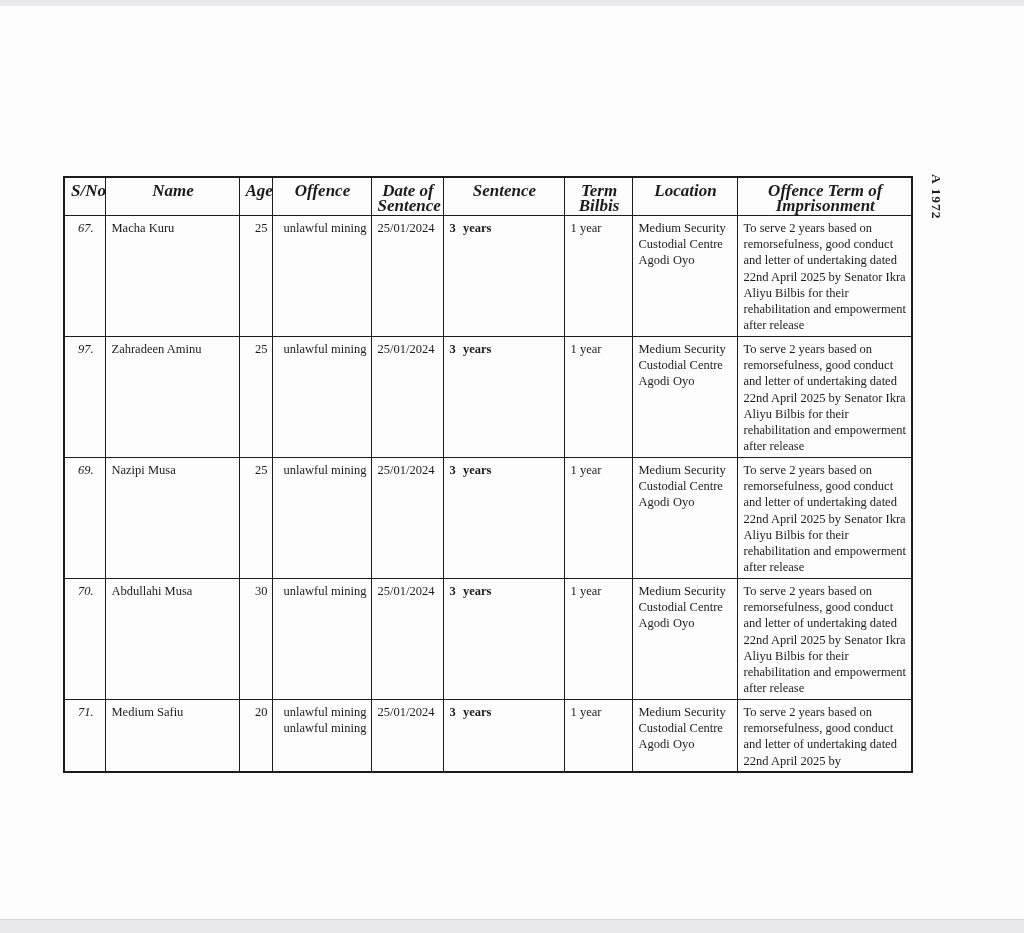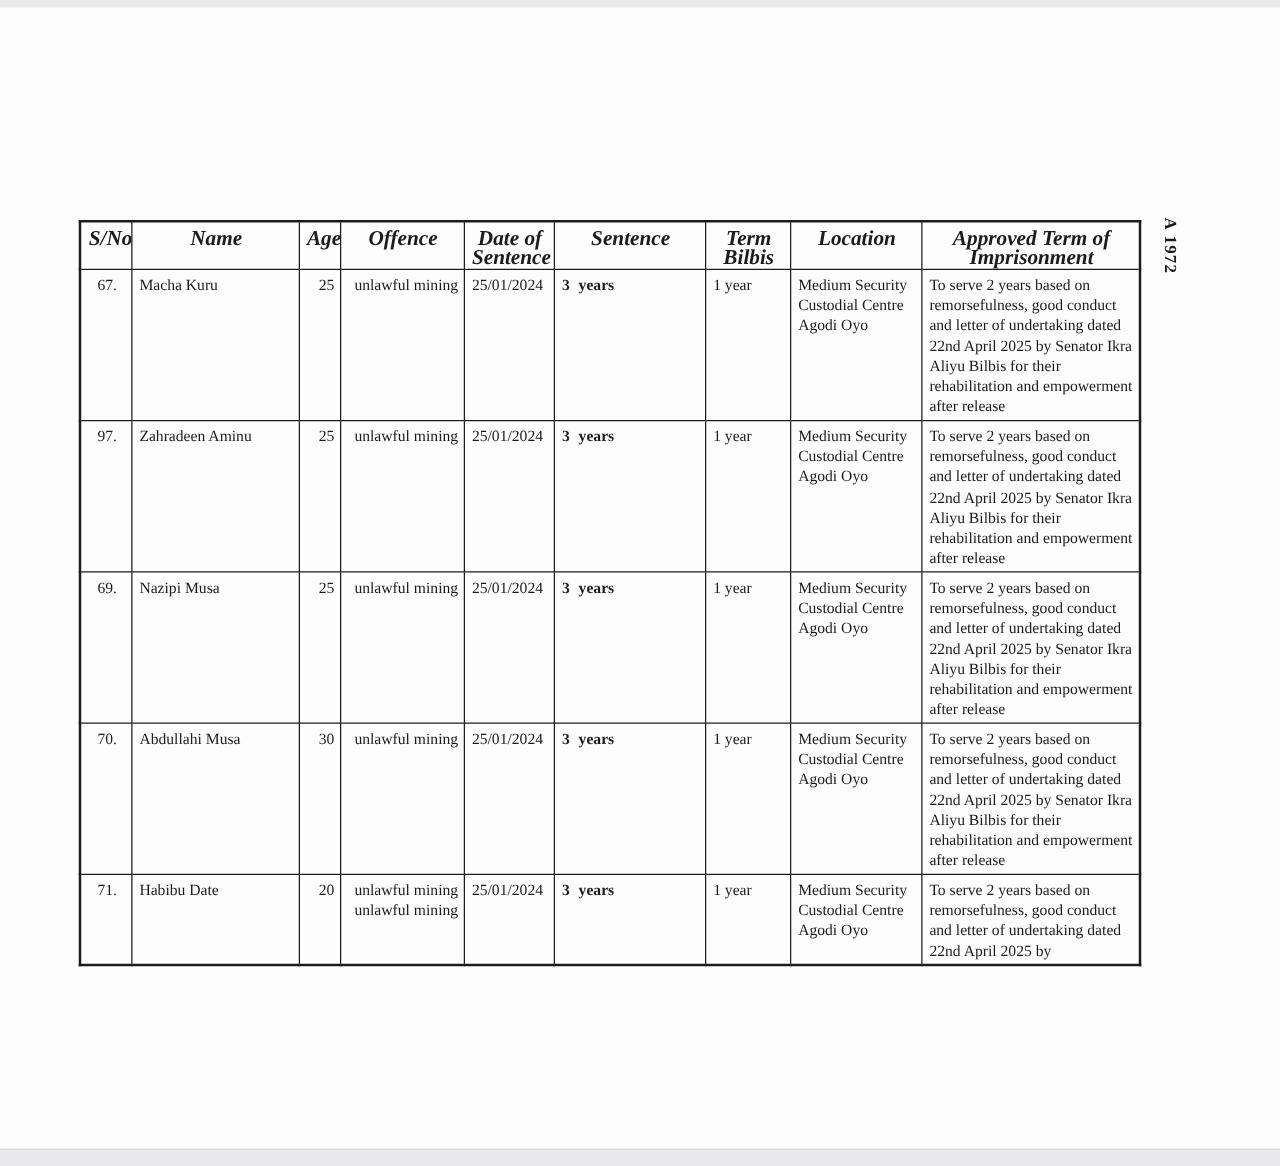--- a/index.html
+++ b/index.html
@@ -61,21 +61,21 @@
     border: 2.2px solid #1c1c1c;
   }
   table.register th {
     font-weight: bold;
     font-style: italic;
     text-align: center;
     padding-top: 5px;
     line-height: 15px;
     font-size: 17px;
   }
-  td.c-sno { text-align: center; padding-left: 2px; }
+  td.c-sno { text-align: center; padding-left: 2px; font-style: italic; }
   td.c-age { text-align: right; padding-left: 2px; }
   td.c-name { padding-left: 9px; }
   td.c-off { padding-right: 16px; text-align: right; }
   td.c-date { padding-left: 5px; }
   td.c-sent { padding-left: 10px; word-spacing: 4px; font-weight: bold; }
   td.c-term { padding-left: 7px; }
   td.c-loc { padding-left: 5px; padding-right: 3px; }
   td.c-app { padding-left: 5px; padding-right: 4px; }
   tr.hdr    { height: 38px; }
   tr.r-tall { height: 121px; }
@@ -114,21 +114,21 @@
     <thead>
       <tr class="hdr">
         <th>S/No.</th>
         <th>Name</th>
         <th>Age</th>
         <th>Offence</th>
         <th>Date of Sentence</th>
         <th>Sentence</th>
         <th>Term Bilbis</th>
         <th>Location</th>
-        <th>Approved Term of Imprisonment</th>
+        <th>Offence Term of Imprisonment</th>
       </tr>
     </thead>
     <tbody>
       <tr class="r-tall">
         <td class="c-sno">67.</td>
         <td class="c-name">Macha Kuru</td>
         <td class="c-age">25</td>
         <td class="c-off">unlawful mining</td>
         <td class="c-date">25/01/2024</td>
         <td class="c-sent">3 years</td>
@@ -164,21 +164,21 @@
         <td class="c-age">30</td>
         <td class="c-off">unlawful mining</td>
         <td class="c-date">25/01/2024</td>
         <td class="c-sent">3 years</td>
         <td class="c-term">1 year</td>
         <td class="c-loc">Medium Security Custodial Centre Agodi Oyo</td>
         <td class="c-app">To serve 2 years based on remorsefulness, good conduct and letter of undertaking dated 22nd April 2025 by Senator Ikra Aliyu Bilbis for their rehabilitation and empowerment after release</td>
       </tr>
       <tr class="r-last">
         <td class="c-sno">71.</td>
-        <td class="c-name">Habibu Date</td>
+        <td class="c-name">Medium Safiu</td>
         <td class="c-age">20</td>
         <td class="c-off">unlawful mining unlawful mining</td>
         <td class="c-date">25/01/2024</td>
         <td class="c-sent">3 years</td>
         <td class="c-term">1 year</td>
         <td class="c-loc">Medium Security Custodial Centre Agodi Oyo</td>
         <td class="c-app">To serve 2 years based on remorsefulness, good conduct and letter of undertaking dated 22nd April 2025 by</td>
       </tr>
     </tbody>
   </table>

